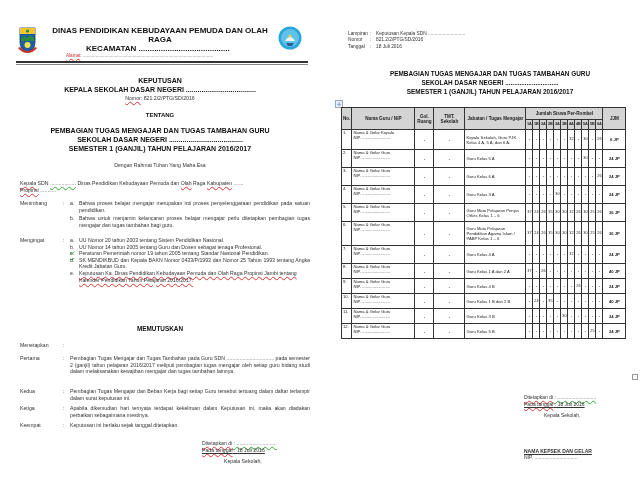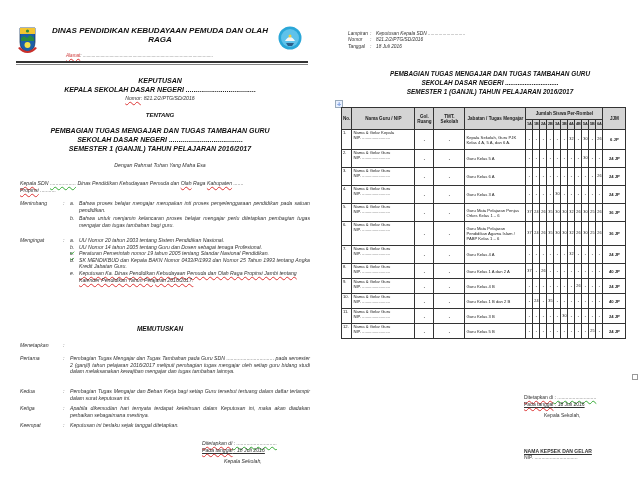--- a/index.html
+++ b/index.html
@@ -1,18 +1,18 @@
 <!DOCTYPE html>
 <html><head>
 <meta charset="utf-8">
 <style>
   html, body { margin:0; padding:0; }
   body { width:640px; height:480px; background:#ffffff; position:relative; overflow:hidden;
          font-family:"Liberation Sans", sans-serif; color:#222; }
-  .page { position:absolute; top:0; height:480px;font-style:italic; }
+  .page { position:absolute; top:0; height:480px; }
   #left { left:0; width:320px; }
   #right { left:320px; width:320px; }
   .abs { position:absolute; }
   .b { font-weight:bold; }
   .c { text-align:center; }
   .ul-red { text-decoration:underline wavy #d33; text-decoration-thickness:1px; }
   .ul-green { text-decoration:underline wavy #3a3; text-decoration-thickness:1px; }
   .ul { text-decoration:underline; }
   
   .kop { font-size:8px; font-weight:bold; line-height:9px; color:#111; }
@@ -56,20 +56,21 @@
 
   <svg class="logo-right" viewBox="0 0 24 24">
     <circle cx="12" cy="12" r="11.5" fill="#2aa7d8"></circle>
     <circle cx="12" cy="12" r="9" fill="#5ec2ea"></circle>
     <path d="M7 15 Q12 7 17 15 Z" fill="#f7f7f7"></path>
     <path d="M8 17 L16 17 L14 20 L10 20 Z" fill="#2d5f8a"></path>
     <circle cx="12" cy="10" r="1.5" fill="#f4d03f"></circle>
   </svg>
 
   <div class="abs kop c" style="left:40px;top:26px;width:240px;">DINAS PENDIDIKAN KEBUDAYAAN PEMUDA DAN OLAH RAGA</div>
+  <div class="abs kop" style="left:86px;top:44px;width:200px;">KECAMATAN .........................................</div>
   <div class="abs small" style="left:66px;top:53px;width:220px;font-size:4.6px;">
     <span class="ul-red" style="color:#c33;">Alamat</span><span>: ......................................................................................................</span>
   </div>
   <div class="hr1" style="top:61px;"></div>
   <div class="hr2" style="top:64px;"></div>
 
   <div class="abs title c" style="left:0;top:77px;width:320px;">KEPUTUSAN</div>
   <div class="abs title c" style="left:0;top:86px;width:320px;">KEPALA SEKOLAH DASAR NEGERI ....................................</div>
   <div class="abs small c" style="left:0;top:95px;width:320px;">
     <span class="ul-red">Nomor</span><span>: 821.2/2/PTG/SD/2016</span>

